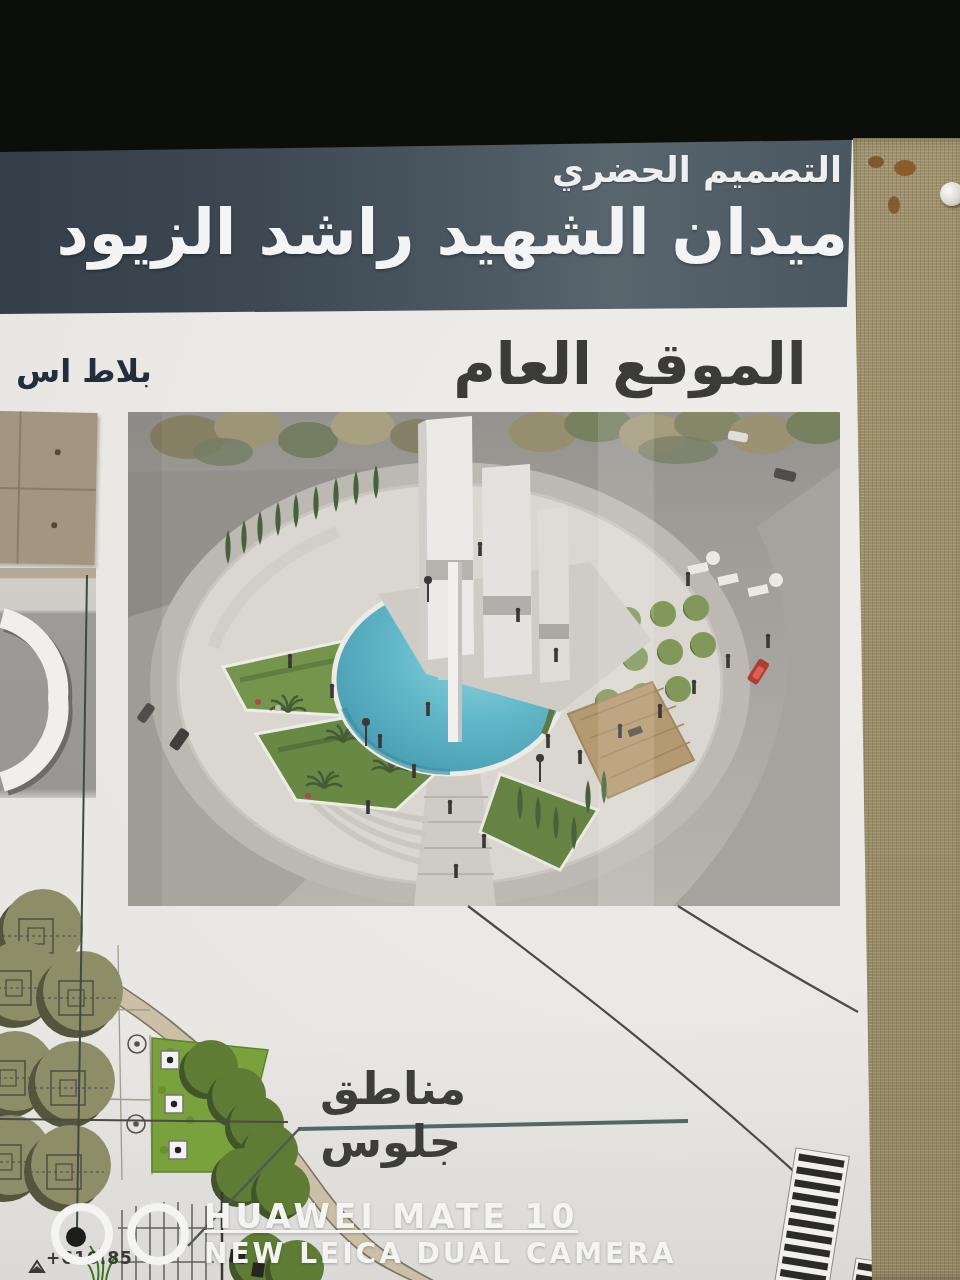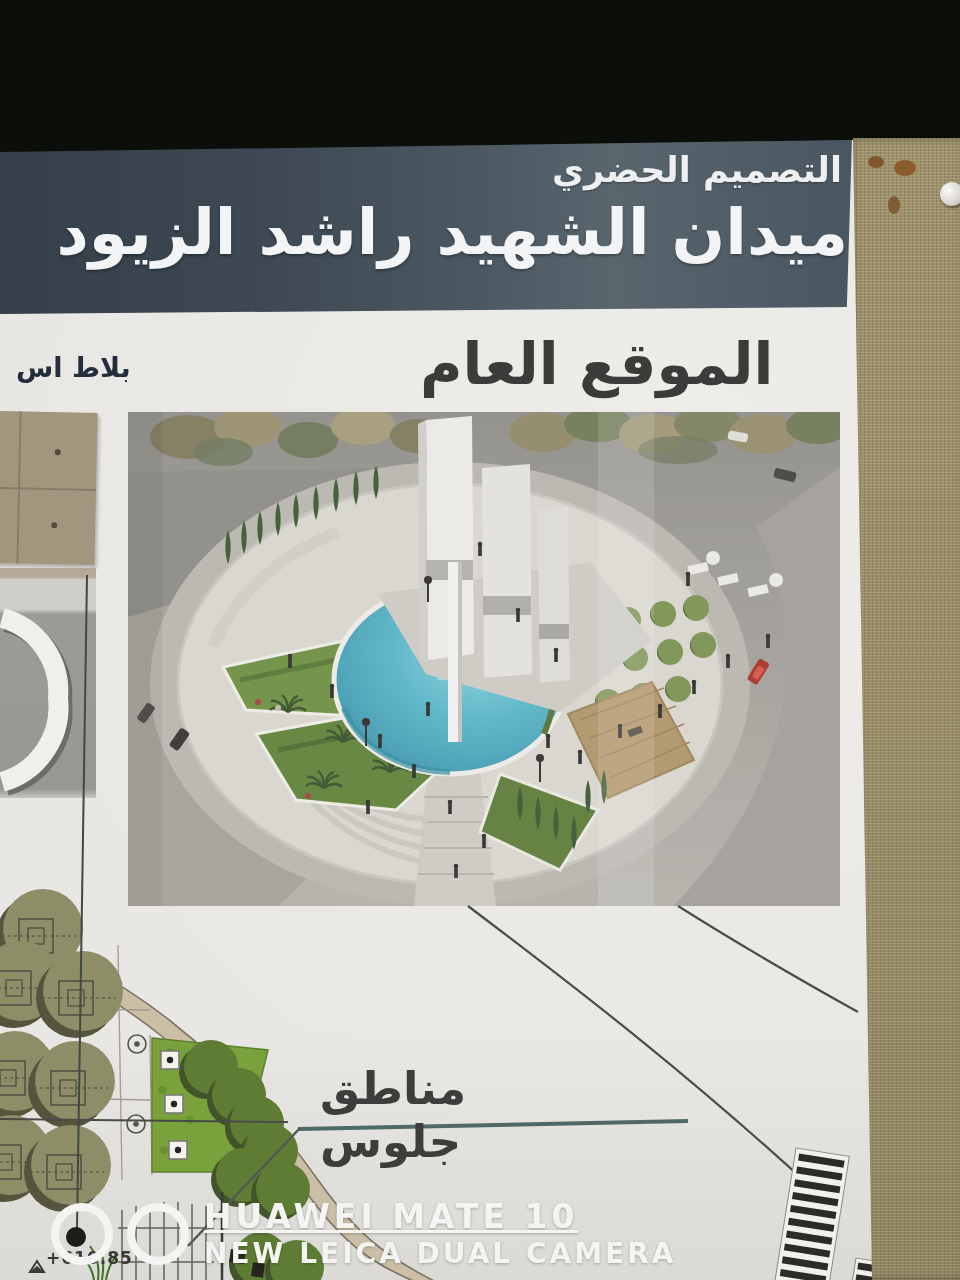--- a/index.html
+++ b/index.html
@@ -18,24 +18,24 @@
     clip-path:polygon(0 0,100% 0,100% 91%,0 100%);}
   
   .header-band{left:0;top:138px;width:852px;height:176px;
     background:linear-gradient(90deg,#343f49 0%,#3d4852 30%,#4b5761 55%,#5a666e 72%,#4a5660 100%);
     clip-path:polygon(0 7%,100% 0,99.4% 96%,0 100%);}
   .header-sub{right:118px;top:150px;color:#edeff1;font-size:35px;font-weight:bold;direction:rtl;
     text-shadow:0 1px 2px rgba(0,0,0,.35);}
   .header-title{right:112px;top:196px;color:#f2f4f5;font-size:63px;font-weight:bold;direction:rtl;
     letter-spacing:1px;text-shadow:0 2px 3px rgba(0,0,0,.3);}
   
-  .section-title{left:420px;top:330px;width:420px;text-align:left;color:#3b3b3a;
+  .section-title{left:420px;top:330px;width:420px;text-align:center;color:#3b3b3a;
     font-size:58px;font-weight:bold;direction:rtl;}
   
-  .material-label{left:16px;top:352px;color:#232d3b;font-size:27px;font-weight:bold;direction:rtl;}
+  .material-label{left:16px;top:352px;color:#232d3b;font-size:32px;font-weight:bold;direction:rtl;}
   .sample-beige{left:-8px;top:412px;width:104px;height:152px;background:#a3967f;transform:rotate(1.2deg);
     box-shadow:2px 3px 4px rgba(0,0,0,.25);}
   .sample-beige .vj{position:absolute;left:26px;top:0;width:2px;height:100%;background:#8a7d68;}
   .sample-beige .hj{position:absolute;left:0;top:76px;width:100%;height:2px;background:#8a7d68;}
   .sample-beige .d1,.sample-beige .d2{position:absolute;width:6px;height:6px;border-radius:50%;background:#57493a;}
   .sample-beige .d1{left:62px;top:37px;} .sample-beige .d2{left:60px;top:110px;}
   .sample-gray{left:0px;top:568px;width:96px;height:230px;
     background:linear-gradient(180deg,#b3a996 0%,#b3a996 4%,#d0cec9 5%,#cfcdc8 18%,#9d9b97 20%,#999794 96%,#c8c6c2 100%);}
   
   .wm-text{left:204px;top:1197px;color:#f4f4f2;text-shadow:0 1px 3px rgba(0,0,0,.25);}

